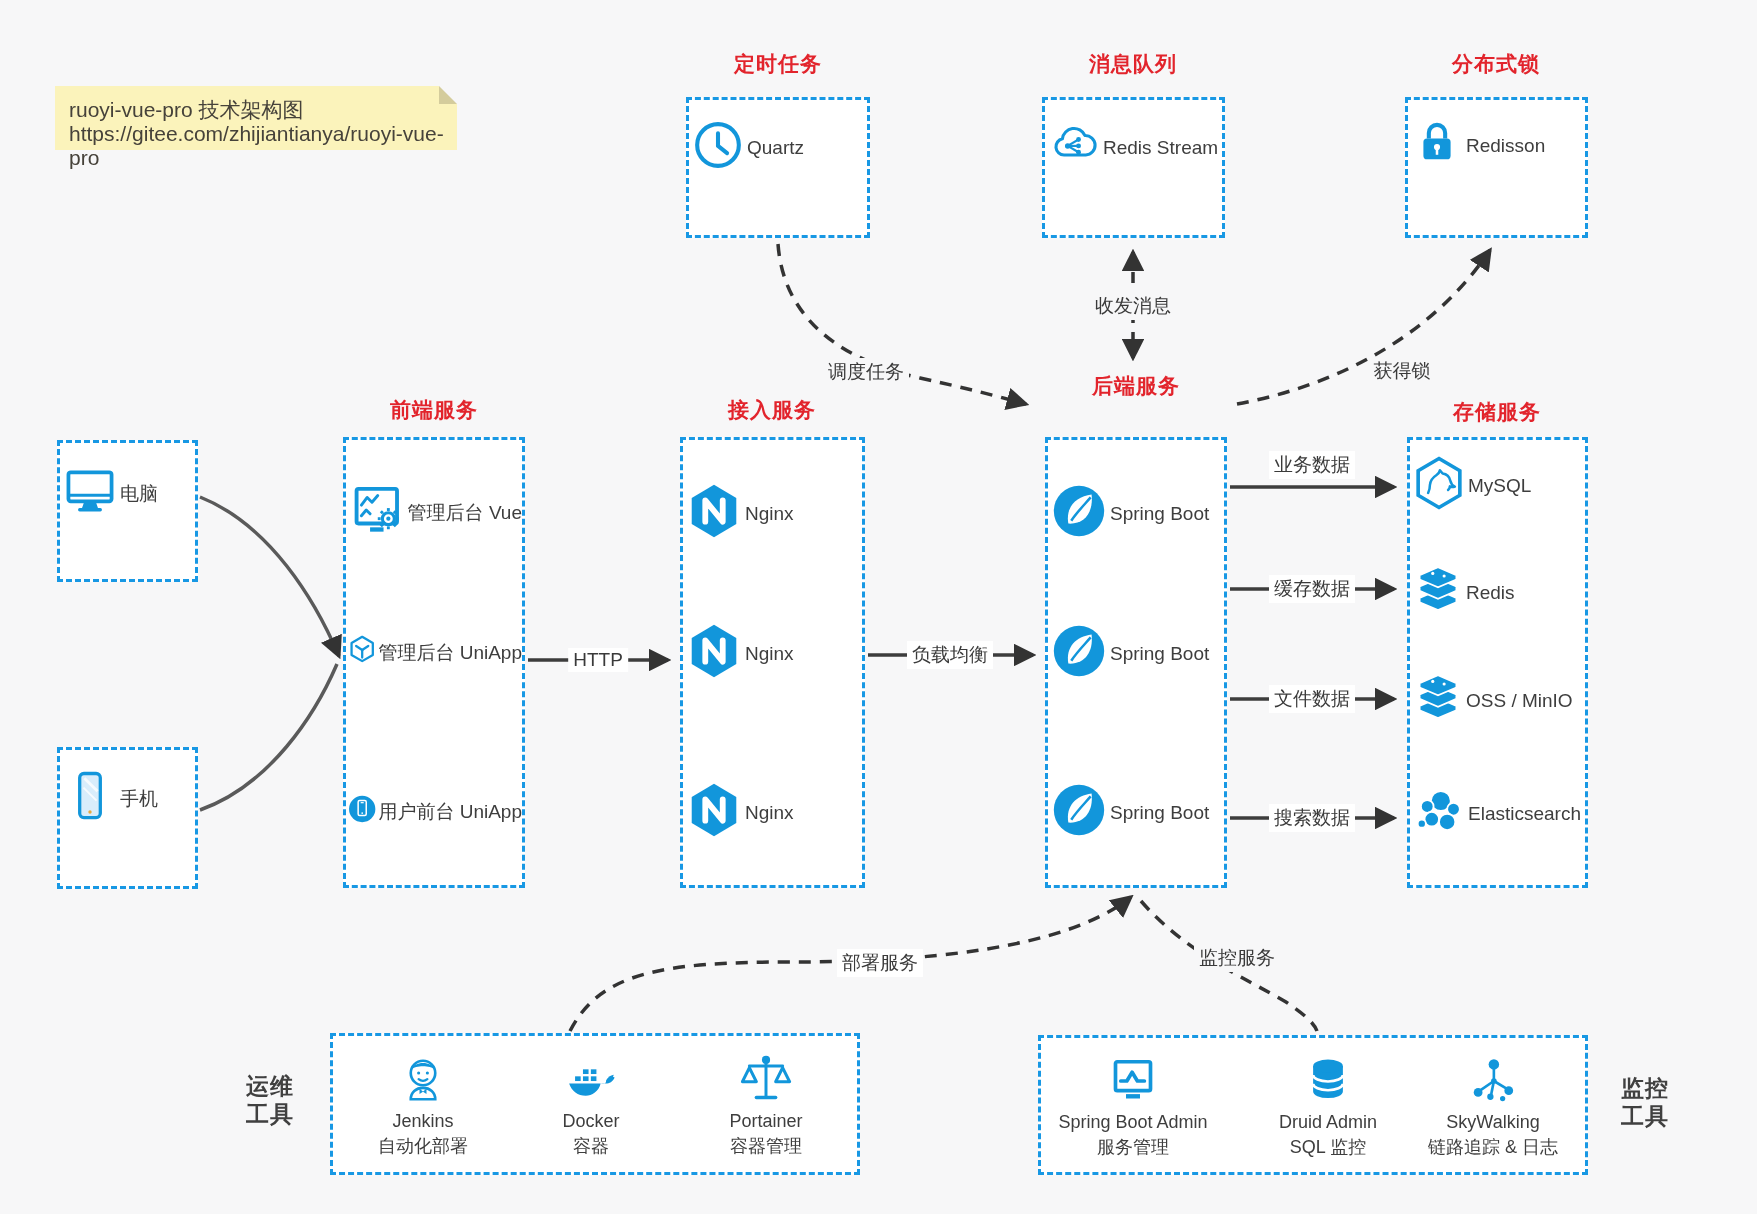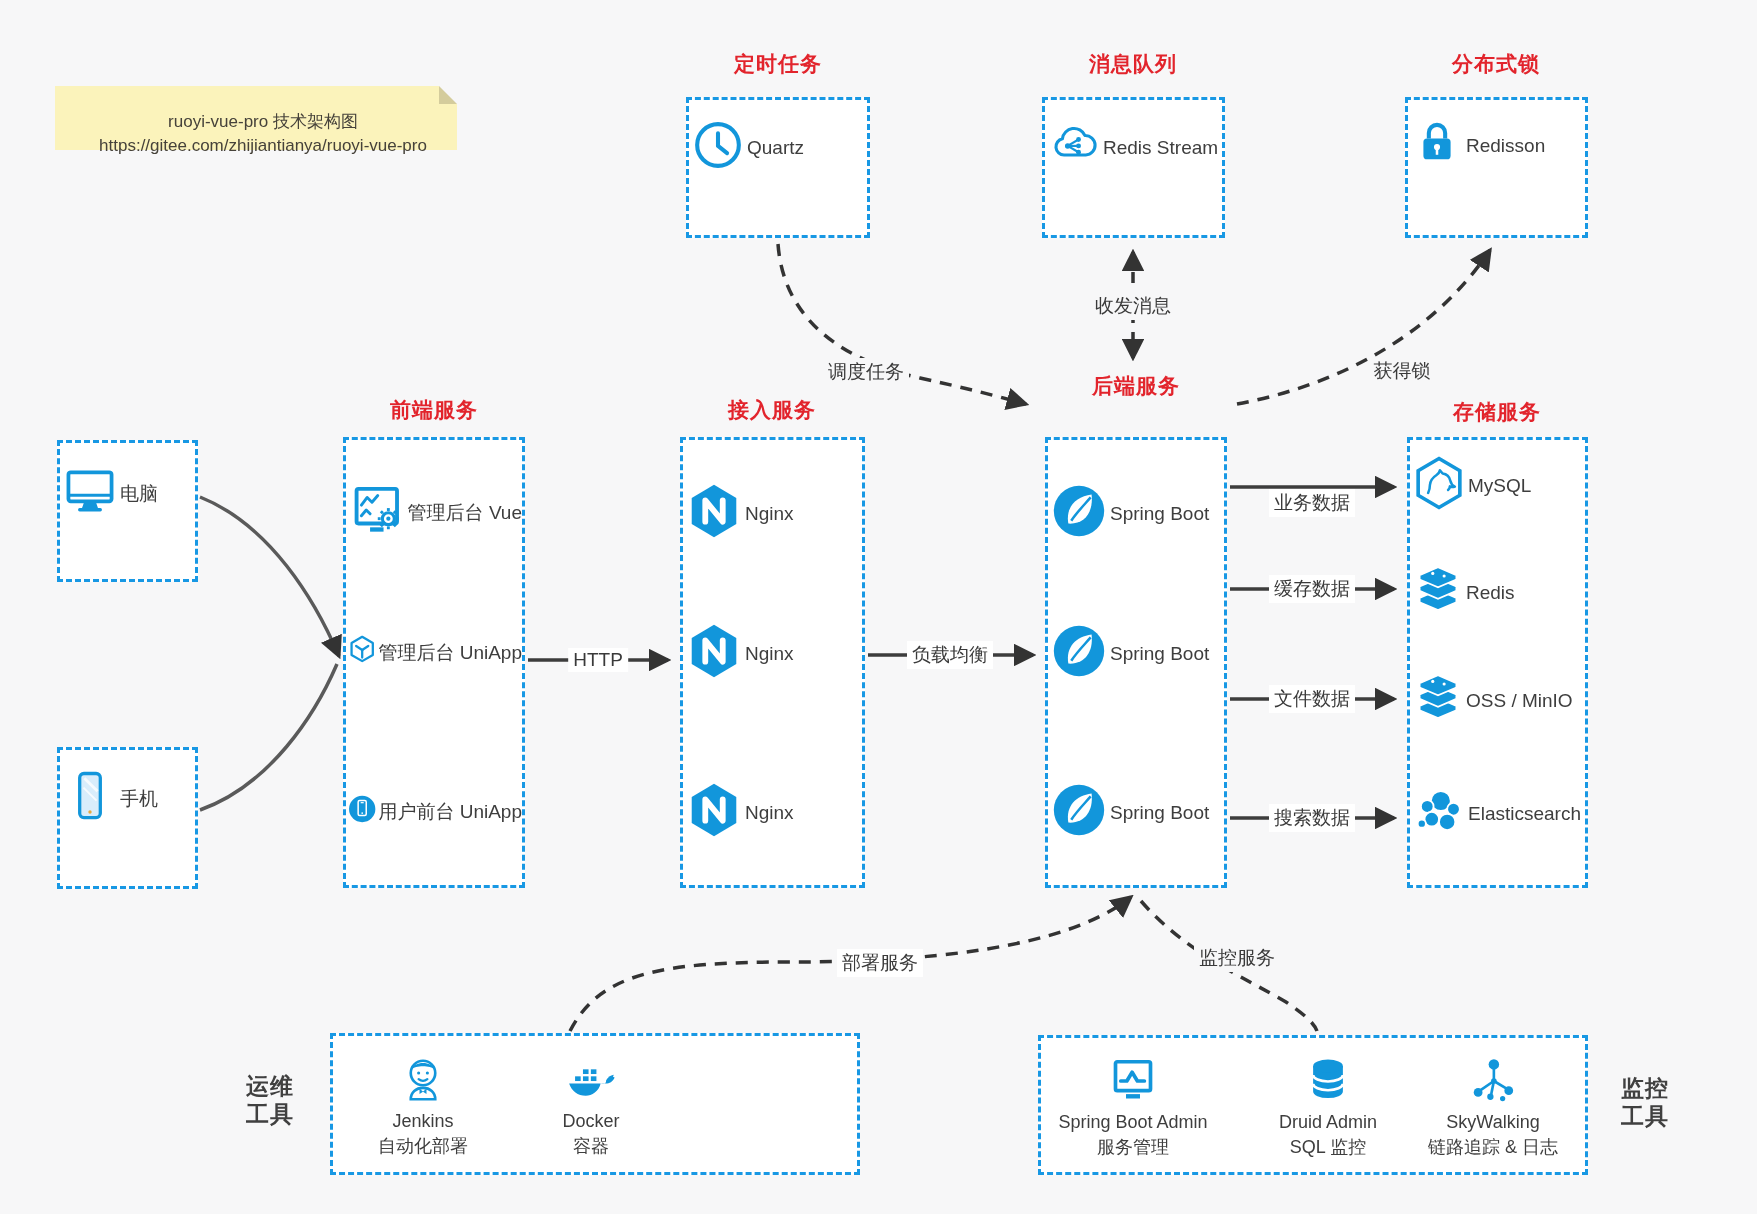--- a/index.html
+++ b/index.html
@@ -1,20 +1,20 @@
 <!DOCTYPE html>
 <html><head>
 <meta charset="utf-8">
 <style>
   html,body{margin:0;padding:0;background:#f7f7f8;font-family:"Liberation Sans",sans-serif;}
   .canvas{position:relative;width:1757px;height:1214px;background:#f7f7f8;overflow:hidden;}
 
   
   .note{position:absolute;left:55px;top:86px;width:402px;height:64px;background:#fbf3bb;
-        box-sizing:border-box;padding:24px 0 0 14px;font-size:17px;color:#46423a;line-height:24px;text-align:center;}
+        box-sizing:border-box;padding:12px 0 0 14px;font-size:21px;color:#46423a;line-height:24px;}
   .note .fold{position:absolute;top:0;right:0;width:0;height:0;
         border-top:18px solid #f7f7f8;border-left:18px solid #d4cc9c;}
 
   
   .dbox{position:absolute;background:#ffffff;border:3px dashed #1898e4;box-sizing:border-box;}
 
   
   .rtitle{position:absolute;transform:translateX(-50%);color:#e2242c;font-size:21px;
           font-weight:bold;white-space:nowrap;letter-spacing:1px;}
   .rside{position:absolute;color:#404040;font-size:23px;font-weight:bold;text-align:center;
@@ -318,20 +318,34 @@
           <rect x="22" y="19" width="8" height="7"></rect>
             <rect x="31" y="19" width="8" height="7"></rect>
         </g>
         <path d="M7 36 H49 C53 36 57 34 59 29 C55 28 51 29.5 49.5 32 C49 38 46 36 43 36 C41 45 33 50 26 50 C17 50 10 45 7 36 Z" fill="#1296db"></path>
         <path d="M49 35 c5-1 8-4 9-9 c-4 0.5-7 3-8 6 z" fill="#1296db"></path>
         <circle cx="47" cy="41" r="1.8" fill="#fff"></circle>
       </svg>
       <div class="sub">Docker</div>
       <div class="sub">容器</div>
     </div>
+    <div class="item" style="left:353px;top:16px;width:160px;">
+      <svg class="icon" width="56" height="56" viewBox="0 0 64 64">
+        <g stroke="#1296db" stroke-width="3.4" fill="none" stroke-linecap="round" stroke-linejoin="round">
+          <circle cx="32" cy="9" r="3" fill="#1296db"></circle>
+          <line x1="32" y1="12" x2="32" y2="50"></line>
+          <line x1="21" y1="52" x2="43" y2="52" stroke-width="4"></line>
+          <line x1="13" y1="16" x2="51" y2="16"></line>
+          <path d="M13 18 L5 34 H21 Z"></path>
+          <path d="M51 18 L43 34 H59 Z"></path>
+        </g>
+      </svg>
+      <div class="sub">Portainer</div>
+      <div class="sub">容器管理</div>
+    </div>
   </div>
 
   <div class="rside" style="left:1600px;top:1074px;width:90px;">
     <div>监控</div>
     <div>工具</div>
   </div>
   <div class="dbox" style="left:1038px;top:1035px;width:550px;height:140px;">
     <div class="item" style="left:-3px;top:15px;width:190px;">
       <svg class="icon" width="56" height="56" viewBox="0 0 64 64">
         <rect x="12" y="10" width="40" height="33" rx="2" fill="#fff" stroke="#1296db" stroke-width="4.2"></rect>
@@ -368,21 +382,21 @@
             <circle cx="43" cy="52" r="3"></circle>
         </g>
       </svg>
       <div class="sub">SkyWalking</div>
       <div class="sub">链路追踪 &amp; 日志</div>
     </div>
   </div>
 
   <div class="chip w" style="left:598px;top:660px;">HTTP</div>
   <div class="chip w" style="left:950px;top:655px;">负载均衡</div>
-  <div class="chip w" style="left:1312px;top:503px;">业务数据</div>
+  <div class="chip w" style="left:1312px;top:465px;">业务数据</div>
   <div class="chip w" style="left:1312px;top:589px;">缓存数据</div>
   <div class="chip w" style="left:1312px;top:699px;">文件数据</div>
   <div class="chip w" style="left:1312px;top:818px;text-align:right;">搜索数据</div>
   <div class="chip g" style="left:866px;top:372px;">调度任务</div>
   <div class="chip g" style="left:1133px;top:306px;">收发消息</div>
   <div class="chip g" style="left:1402px;top:371px;">获得锁</div>
   <div class="chip w" style="left:880px;top:963px;">部署服务</div>
   <div class="chip g" style="left:1237px;top:958px;">监控服务</div>
 
 </div>

